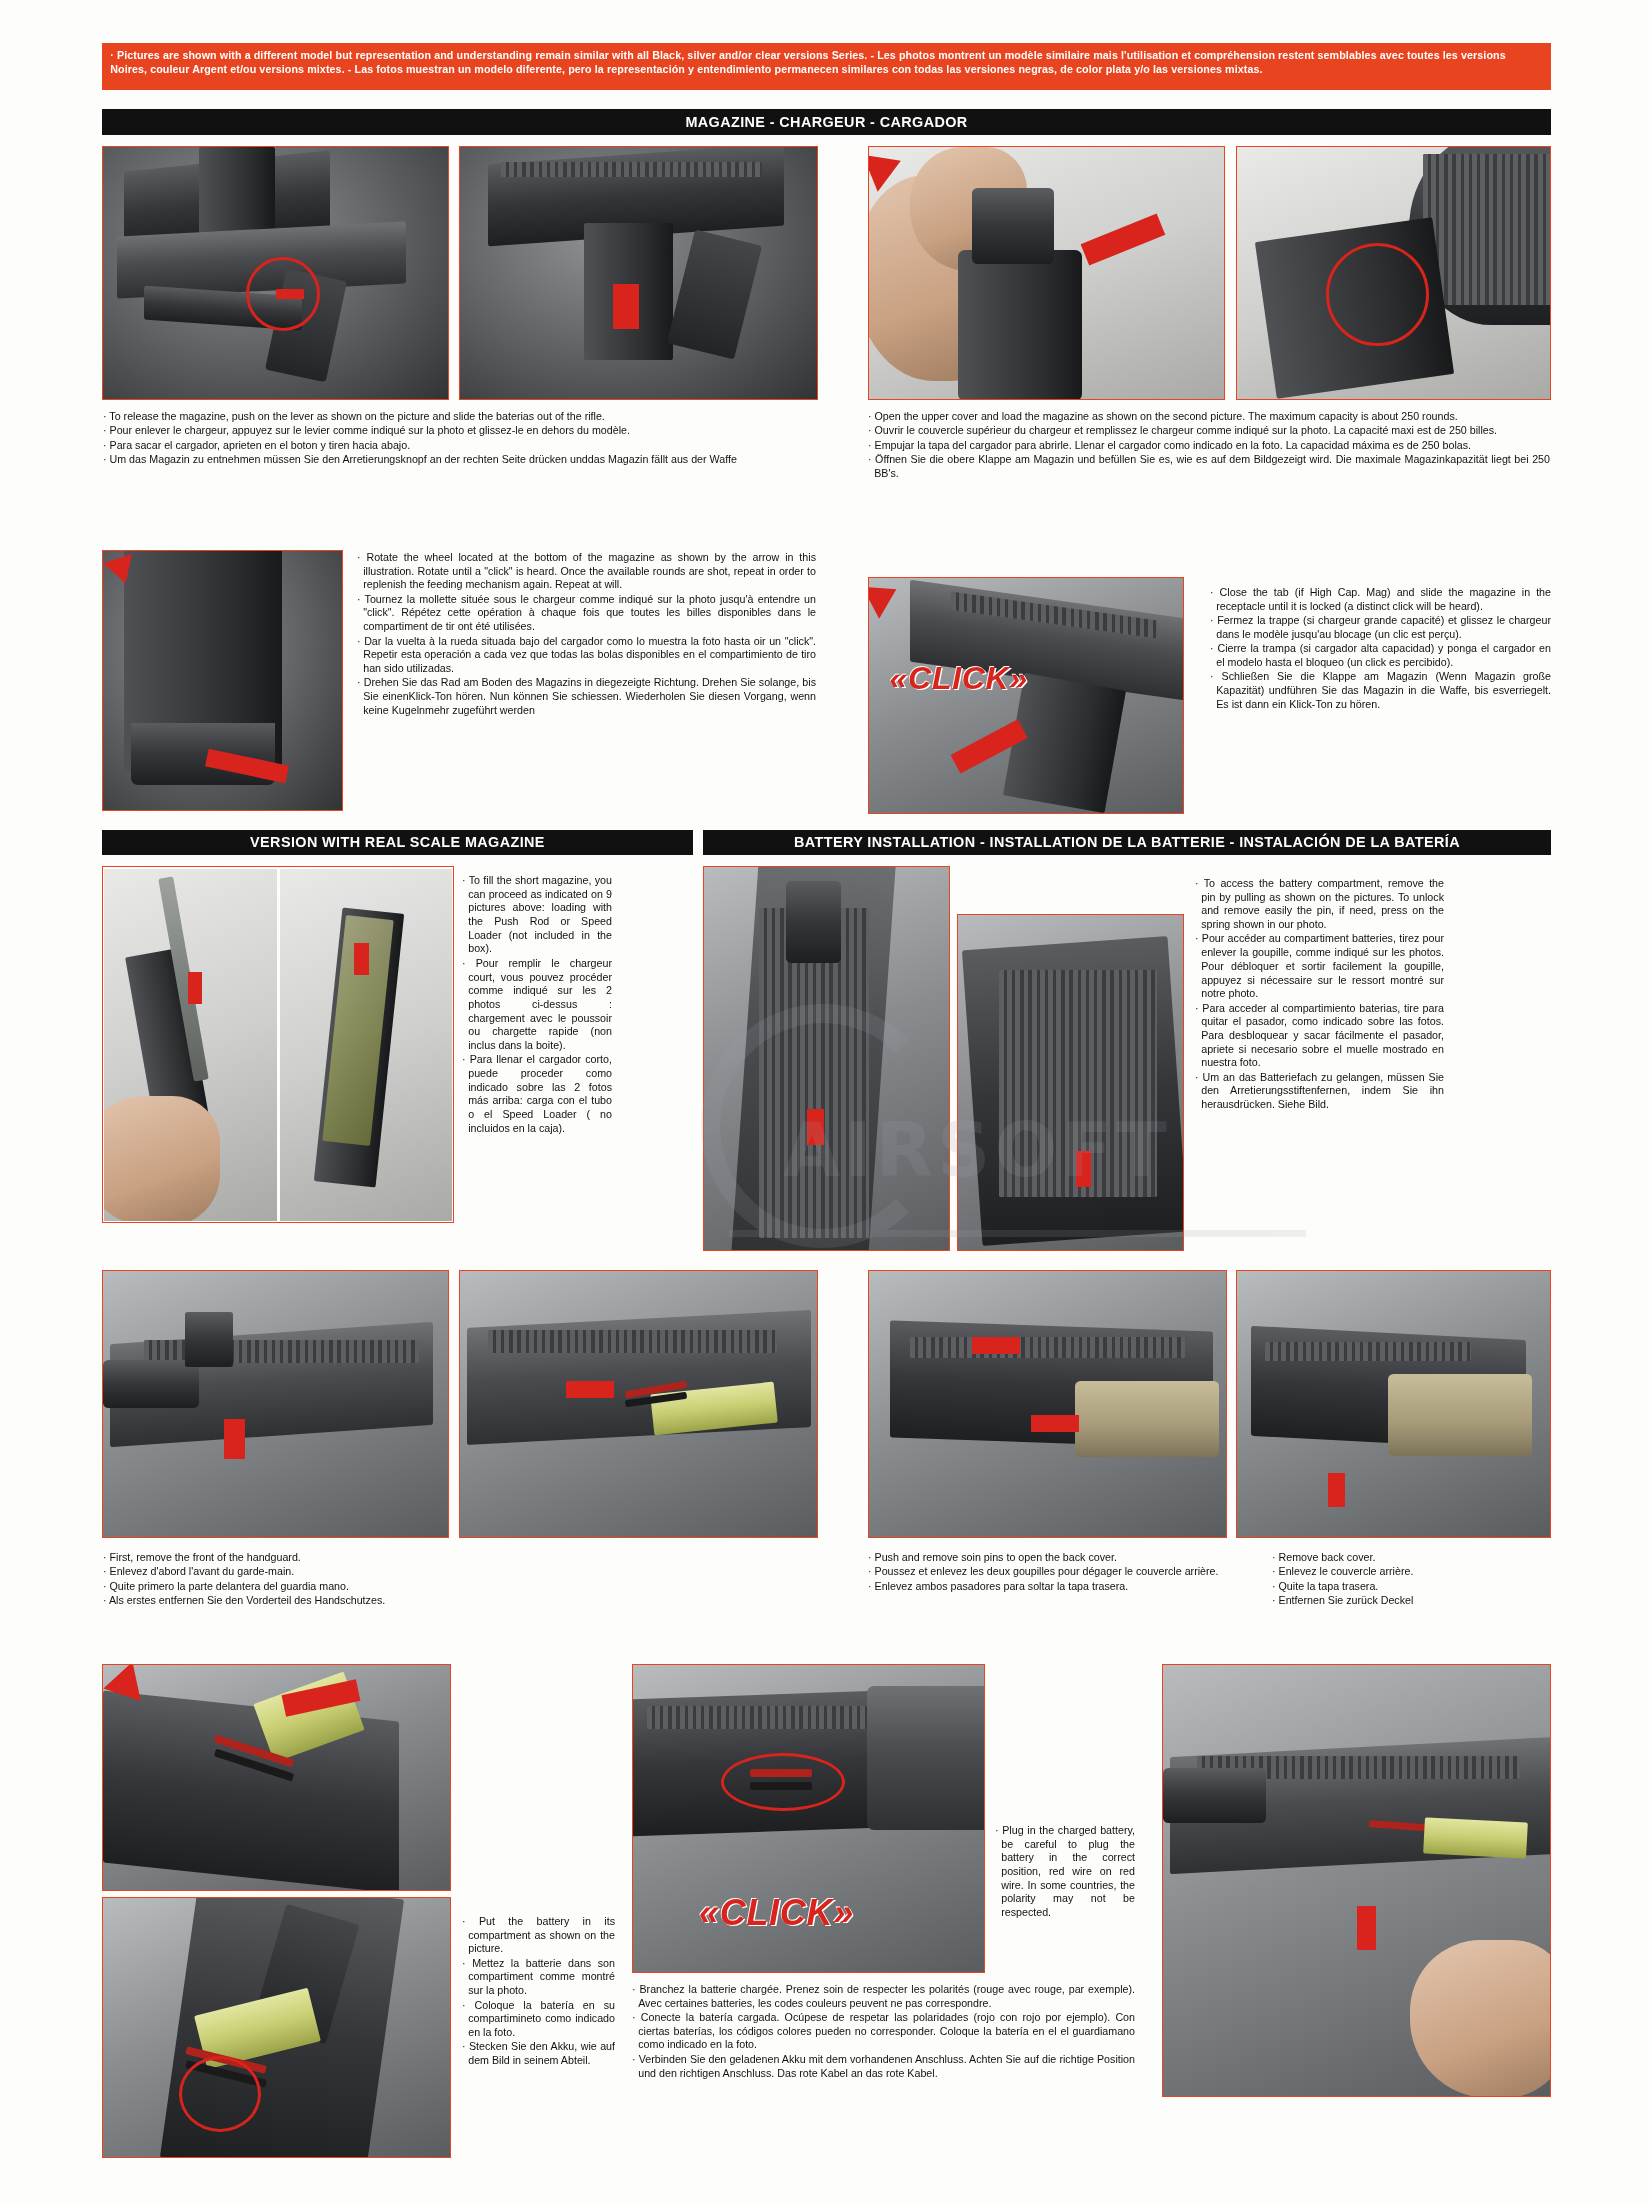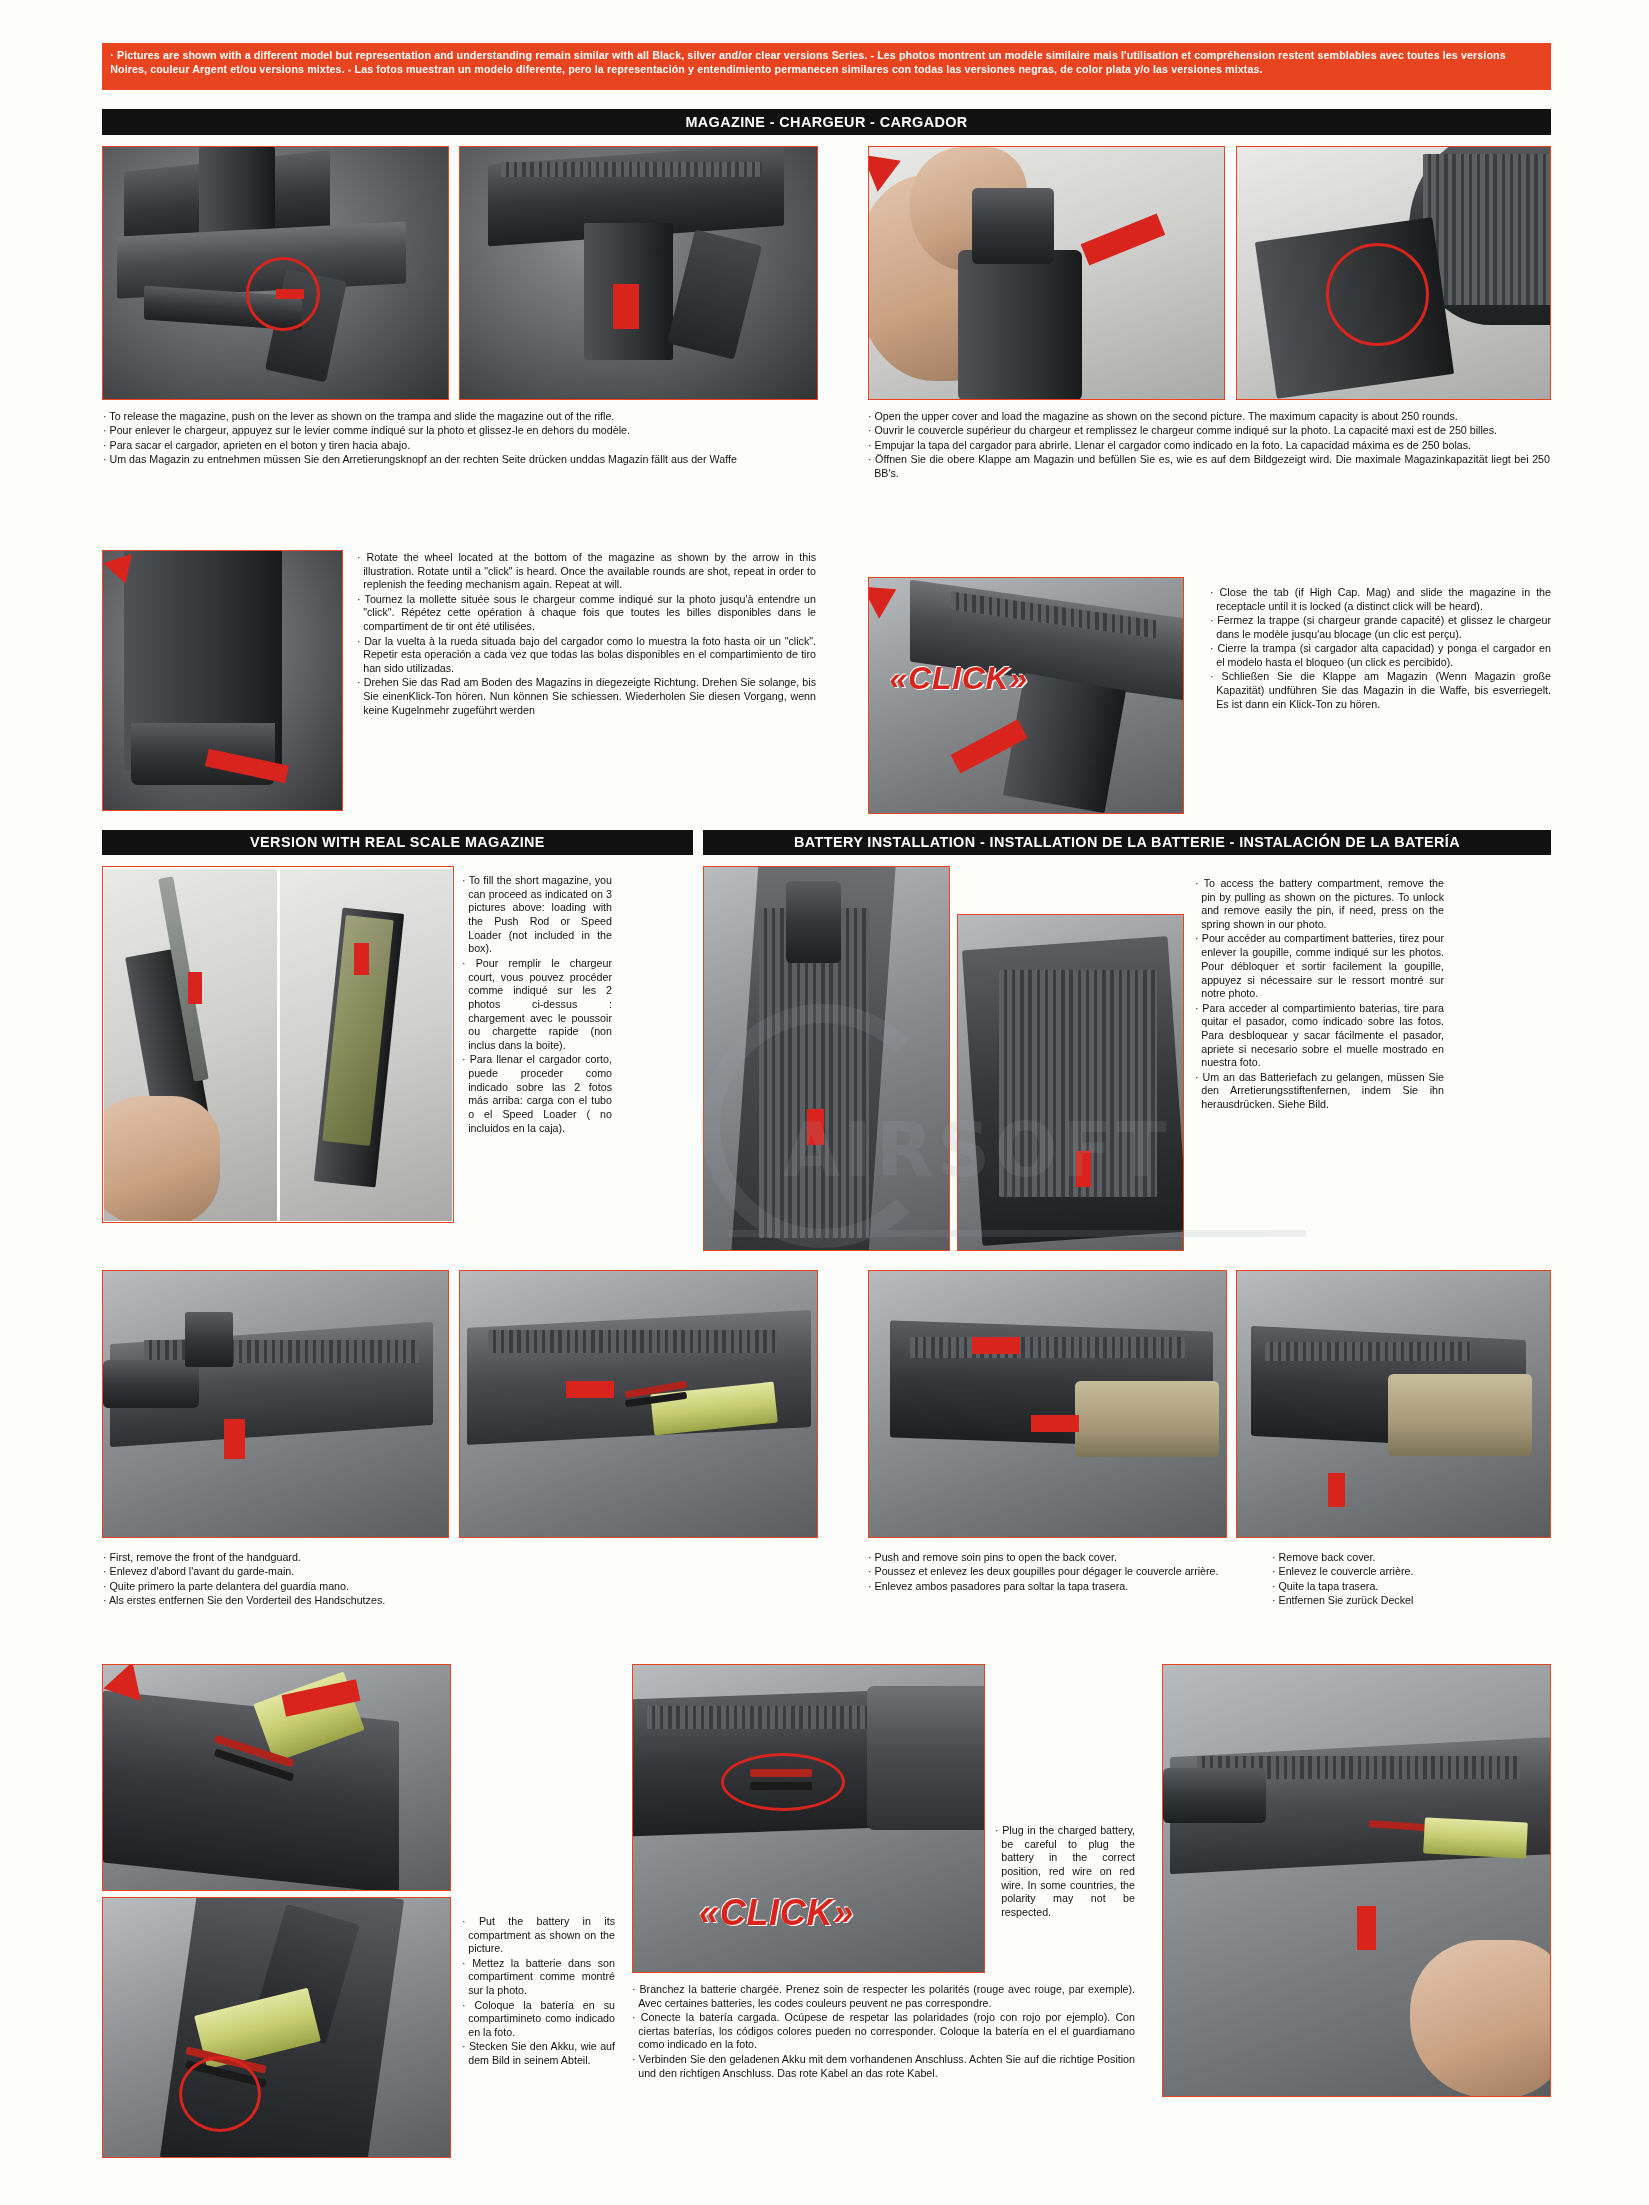--- a/index.html
+++ b/index.html
@@ -277,21 +277,21 @@
     <div class="inner">
       <div class="bg-white"></div>
       <div class="gunbody dark" style="left:172px; top:-13.7px; width:165px; height:192px; border-radius:50% 0 0 50%;"></div>
       <div class="rail" style="left:186px; top:6.9px; width:137px; height:151px;"></div>
       <div class="mag" style="left:27.5px; top:82px; width:179px; height:158px; transform:rotate(-8deg);"></div>
       <div class="circle-hl" style="left:89px; top:96px; width:103px; height:103px;"></div>
     </div>
   </div>
 
   <div class="txt just" style="left:103px; top:410px; width:715px;">
-    <p>· To release the magazine, push on the lever as shown on the trampa and slide the magazine out of the rifle.</p>
+    <p>· To release the magazine, push on the lever as shown on the picture and slide the baterias out of the rifle.</p>
     <p>· Pour enlever le chargeur, appuyez sur le levier comme indiqué sur la photo et glissez-le en dehors du modèle.</p>
     <p>· Para sacar el cargador, aprieten en el boton y tiren hacia abajo.</p>
     <p>· Um das Magazin zu entnehmen müssen Sie den Arretierungsknopf an der rechten Seite drücken unddas Magazin fällt aus der Waffe</p>
   </div>
 
   <div class="txt just" style="left:868px; top:410px; width:682px;">
     <p>· Open the upper cover and load the magazine as shown on the second picture. The maximum capacity is about 250 rounds.</p>
     <p>· Ouvrir le couvercle supérieur du chargeur et remplissez le chargeur comme indiqué sur la photo. La capacité maxi est de 250 billes.</p>
     <p>· Empujar la tapa del cargador para abrirle. Llenar el cargador como indicado en la foto. La capacidad máxima es de 250 bolas.</p>
     <p>· Öffnen Sie die obere Klappe am Magazin und befüllen Sie es, wie es auf dem Bildgezeigt wird. Die maximale Magazinkapazität liegt bei 250 BB's.</p>
@@ -360,21 +360,21 @@
     <div class="inner">
       <div class="bg-white"></div>
       <div class="mag" style="left:48px; top:41px; width:62px; height:275px; transform:rotate(6deg);"></div>
       <div class="battery" style="left:54px; top:48px; width:48px; height:227px; opacity:.55; transform:rotate(6deg);"></div>
       <div class="arrow-down" style="left:66px; top:103px; --w:16.5px; --h:32px;"></div>
       <div class="arrow" style="left:74px; top:74px; width:15px; height:32px;"></div>
     </div>
   </div>
 
   <div class="txt just" style="left:462px; top:874px; width:150px;">
-    <p>· To fill the short magazine, you can proceed as indicated on 3 pictures above: loading with the Push Rod or Speed Loader (not included in the box).</p>
+    <p>· To fill the short magazine, you can proceed as indicated on 9 pictures above: loading with the Push Rod or Speed Loader (not included in the box).</p>
     <p>· Pour remplir le chargeur court, vous pouvez procéder comme indiqué sur les 2 photos ci-dessus : chargement avec le poussoir ou chargette rapide (non inclus dans la boite).</p>
     <p>· Para llenar el cargador corto, puede proceder como indicado sobre las 2 fotos más arriba: carga con el tubo o el Speed Loader ( no incluidos en la caja).</p>
   </div>
 
   <div class="photo" style="left:703px; top:866px; width:247px; height:385px;">
     <div class="inner">
       <div class="bg-grey"></div>
       <div class="gunbody" style="left:41px; top:-20.6px; width:137px; height:426px; transform:rotate(4deg);"></div>
       <div class="rail" style="left:55px; top:41px; width:110px; height:330px;"></div>
       <div class="gunbody dark" style="left:82px; top:13.7px; width:55px; height:82px; border-radius:5.5px;"></div>

